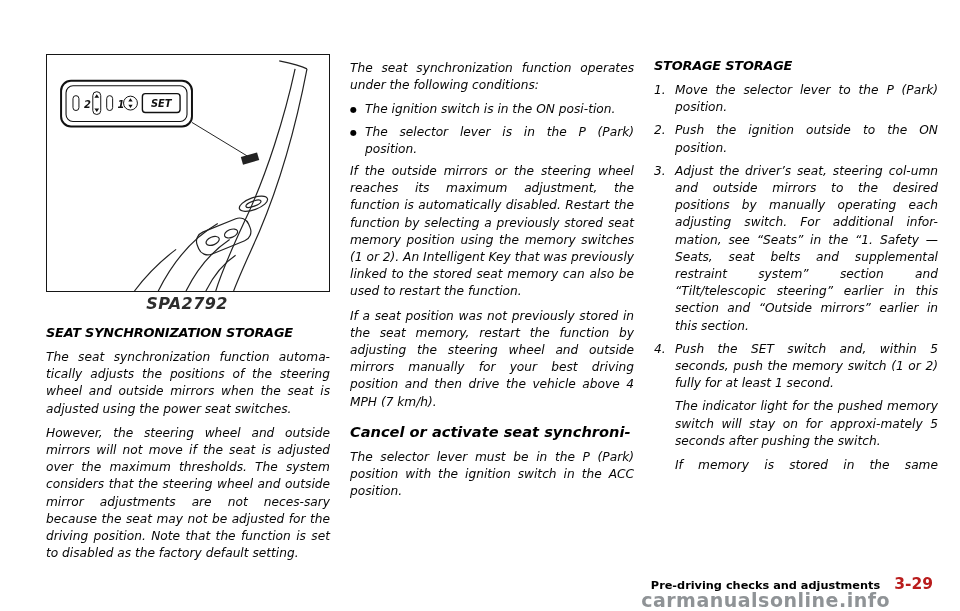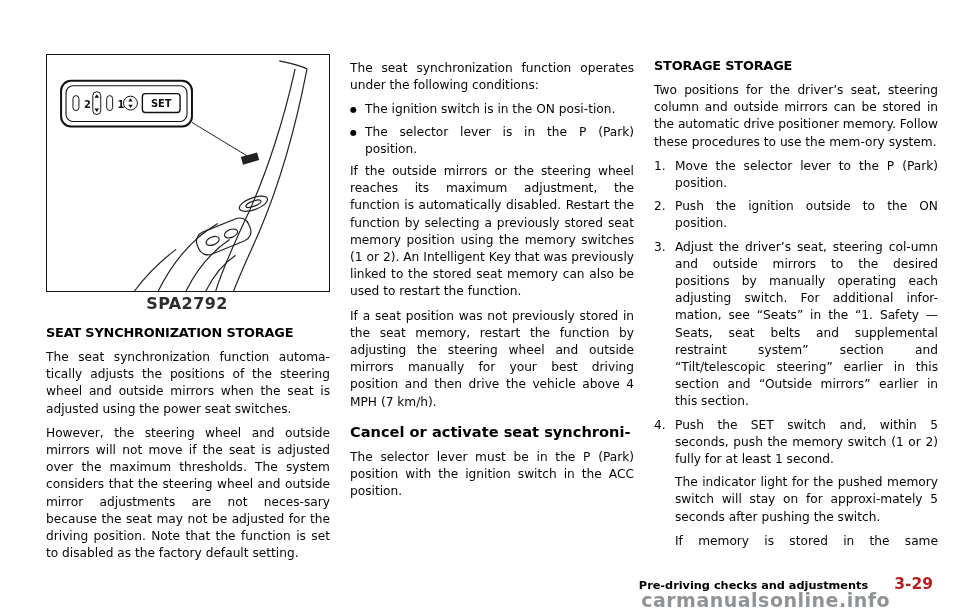--- a/index.html
+++ b/index.html
@@ -5,21 +5,21 @@
   * { margin:0; padding:0; box-sizing:border-box; }
   html,body { width:960px; height:611px; }
   body {
     background:#ffffff;
     font-family:"DejaVu Sans","Liberation Sans",sans-serif;
     color:#060606;
     position:relative;
     overflow:hidden;
   }
   .columns { position:absolute; left:46px; top:54px; display:flex; gap:20px; }
-  .col { width:284px; }
+  .col { width:284px;font-style:italic; }
 
   
   .figure-box { width:284px; height:238px; border:1.5px solid #161616; background:#fff; }
   .figure-box svg { display:block; width:100%; height:100%; }
   .figure-caption {
     font-size:16px; font-weight:bold; letter-spacing:.4px; color:#2d2d2d;
     text-align:center; margin:2px 2px 0 0;
   }
 
   
@@ -39,21 +39,21 @@
   .num-item { display:flex; margin-bottom:6px; }
   .num-marker { flex:0 0 21px; font-size:12.2px; line-height:17.2px; }
   .num-text { flex:1; font-size:12.2px; line-height:17.2px; text-align:justify; }
   .continuation { margin-left:21px; }
   .stretch-last { text-align-last:justify; }
 
   .col-mid { padding-top:6px; }
   .col-right { padding-top:2px; }
 
   
-  .footer { position:absolute; right:27px; bottom:18px; display:flex; align-items:baseline; gap:26px; }
+  .footer { position:absolute; right:27px; bottom:18px; display:flex; align-items:baseline; gap:14px; }
   .footer-label { font-size:11.3px; font-weight:bold; color:#000; }
   .footer-page { font-size:15.5px; font-weight:bold; color:#b91c1c; }
 
   .watermark {
     position:absolute; right:70px; bottom:0px;
     font-size:19px; font-weight:bold; letter-spacing:.5px; color:#8f9396;text-align:center;
   }
 </style>
 </head>
 <body>
@@ -127,21 +127,20 @@
     <p class="body-text">If a seat position was not previously stored in the seat memory, restart the function by adjusting the steering wheel and outside mirrors manually for your best driving position and then drive the vehicle above 4 MPH (7 km/h).</p>
 
     <h2 class="subsection-heading">
       <span class="line">Cancel or activate seat synchroni-</span>
     </h2>
     <p class="body-text">The selector lever must be in the P (Park) position with the ignition switch in the ACC position.</p>
   </div>
 
   <div class="col col-right">
     <h1 class="section-heading top">STORAGE STORAGE</h1>
-    <p class="body-text">Two positions for the driver’s seat, steering column and outside mirrors can be stored in the automatic drive positioner memory. Follow these procedures to use the mem-ory system.</p>
 
     <div class="num-item">
       <span class="num-marker">1.</span>
       <span class="num-text">Move the selector lever to the P (Park) position.</span>
     </div>
     <div class="num-item">
       <span class="num-marker">2.</span>
       <span class="num-text">Push the ignition outside to the ON position.</span>
     </div>
     <div class="num-item">

